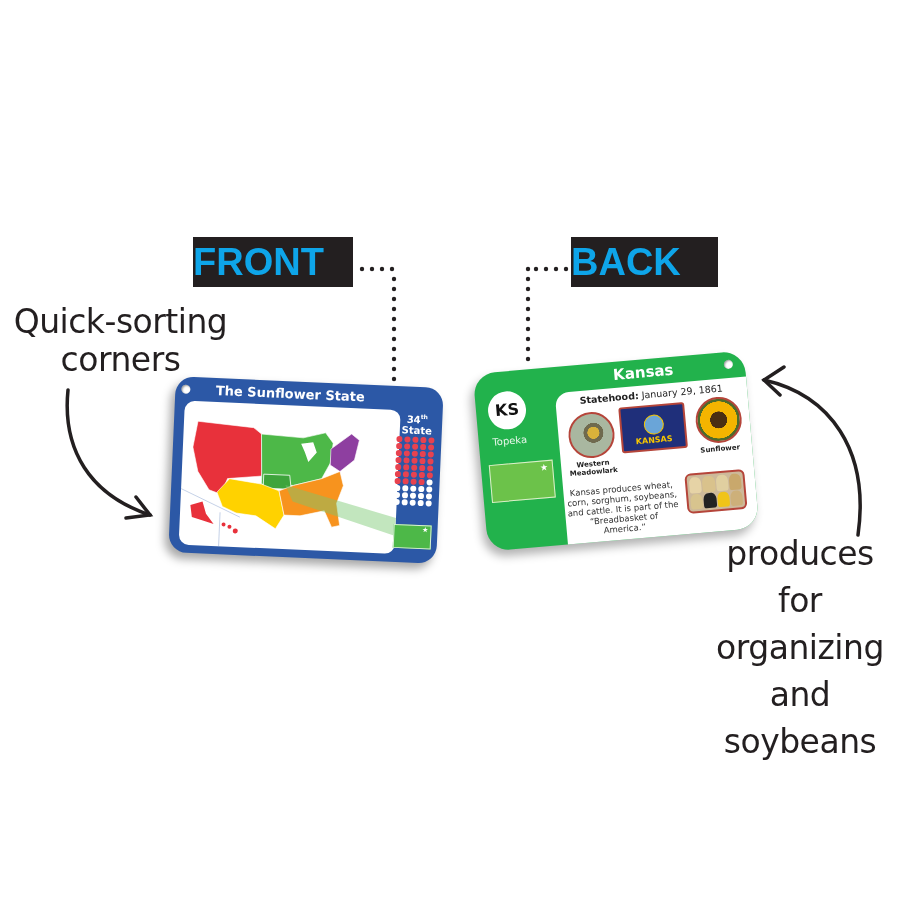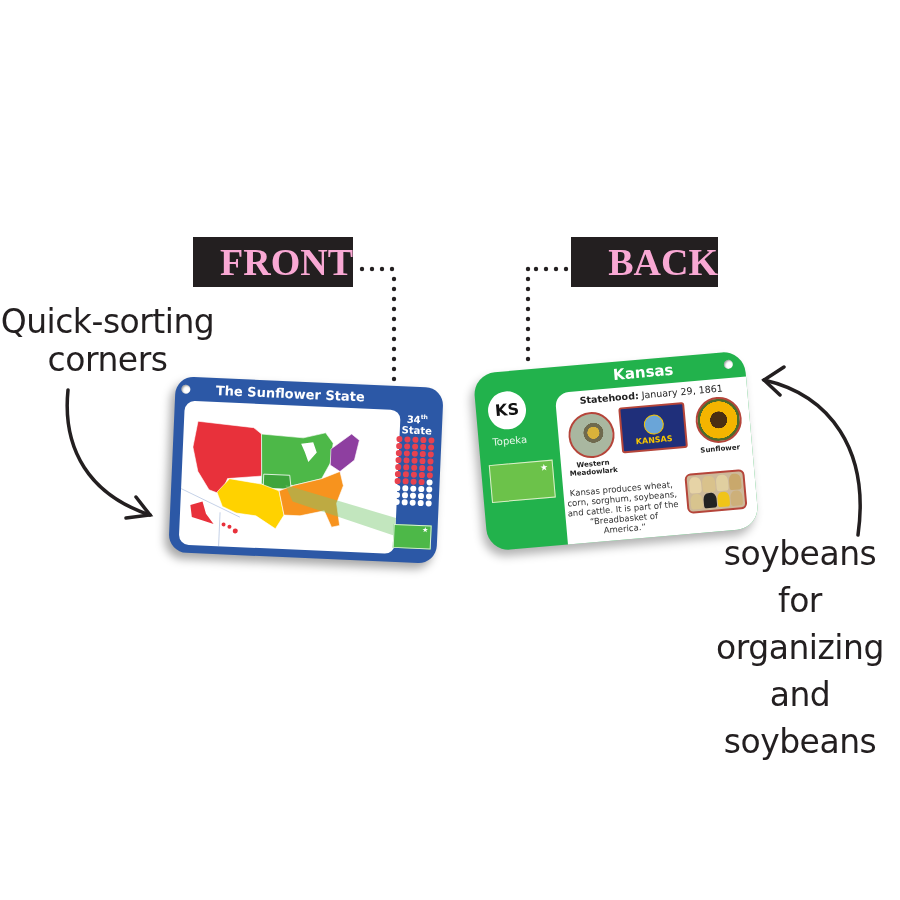--- a/index.html
+++ b/index.html
@@ -4,23 +4,23 @@
 <style>
   html, body { margin: 0; padding: 0; }
   body {
     width: 900px; height: 900px; background: #ffffff; position: relative; overflow: hidden;
     font-family: "DejaVu Sans", sans-serif;
   }
   .abs { position: absolute; }
 
   
   .tag {
-    position: absolute; background: #231f20; color: #f9a8d4;
-    font-family: Liberation Serif, serif; font-weight: bold;
-    font-size: 38px; line-height: 50px; text-align: right; letter-spacing: 0px;
+    position: absolute; background: #231f20; color: #0ea5e9;
+    font-family: Liberation Sans, sans-serif; font-weight: bold;
+    font-size: 38px; line-height: 50px; text-align: left; letter-spacing: 0px;
   }
   .caption {
     position: absolute; color: #231f20; font-family: "DejaVu Sans", sans-serif;
     font-size: 33px; line-height: 38px; text-align: center; letter-spacing: -0.5px;
   }
 
   
   .front-card {
     position: absolute; left: 172px; top: 382px; width: 268px; height: 176px;
     background: #2c58a6; border-radius: 18px;
@@ -151,27 +151,27 @@
     <path d="M68 390 C 62 450, 90 495, 150 515"></path>
     <path d="M136 497 L 150 515 L 126 518"></path>
   </g>
 
   <g stroke="#231f20" stroke-width="3.5" fill="none" stroke-linecap="round">
     <path d="M858 535 C 870 450, 830 395, 764 380"></path>
     <path d="M784 367 L 764 380 L 780 395"></path>
   </g>
 </svg>
 
-<div class="caption" style="left:0px; top:303px; width:215px;">
+<div class="caption" style="left:0px; top:303px; width:215px;padding-left:13px;">
   <div>Quick-sorting</div>
   <div>corners</div>
 </div>
 
 <div class="caption" style="left:700px; top:530px; width:200px; line-height:47px;">
-  <div>soybeans for</div>
+  <div>produces for</div>
   <div>organizing</div>
   <div>and soybeans</div>
 </div>
 
 <div class="front-card">
   <div class="hole" style="left:6px; top:8px;"></div>
   <div class="front-title">The Sunflower State</div>
   <div class="front-map">
     <svg width="216" height="144" viewBox="0 0 216 144">
 

